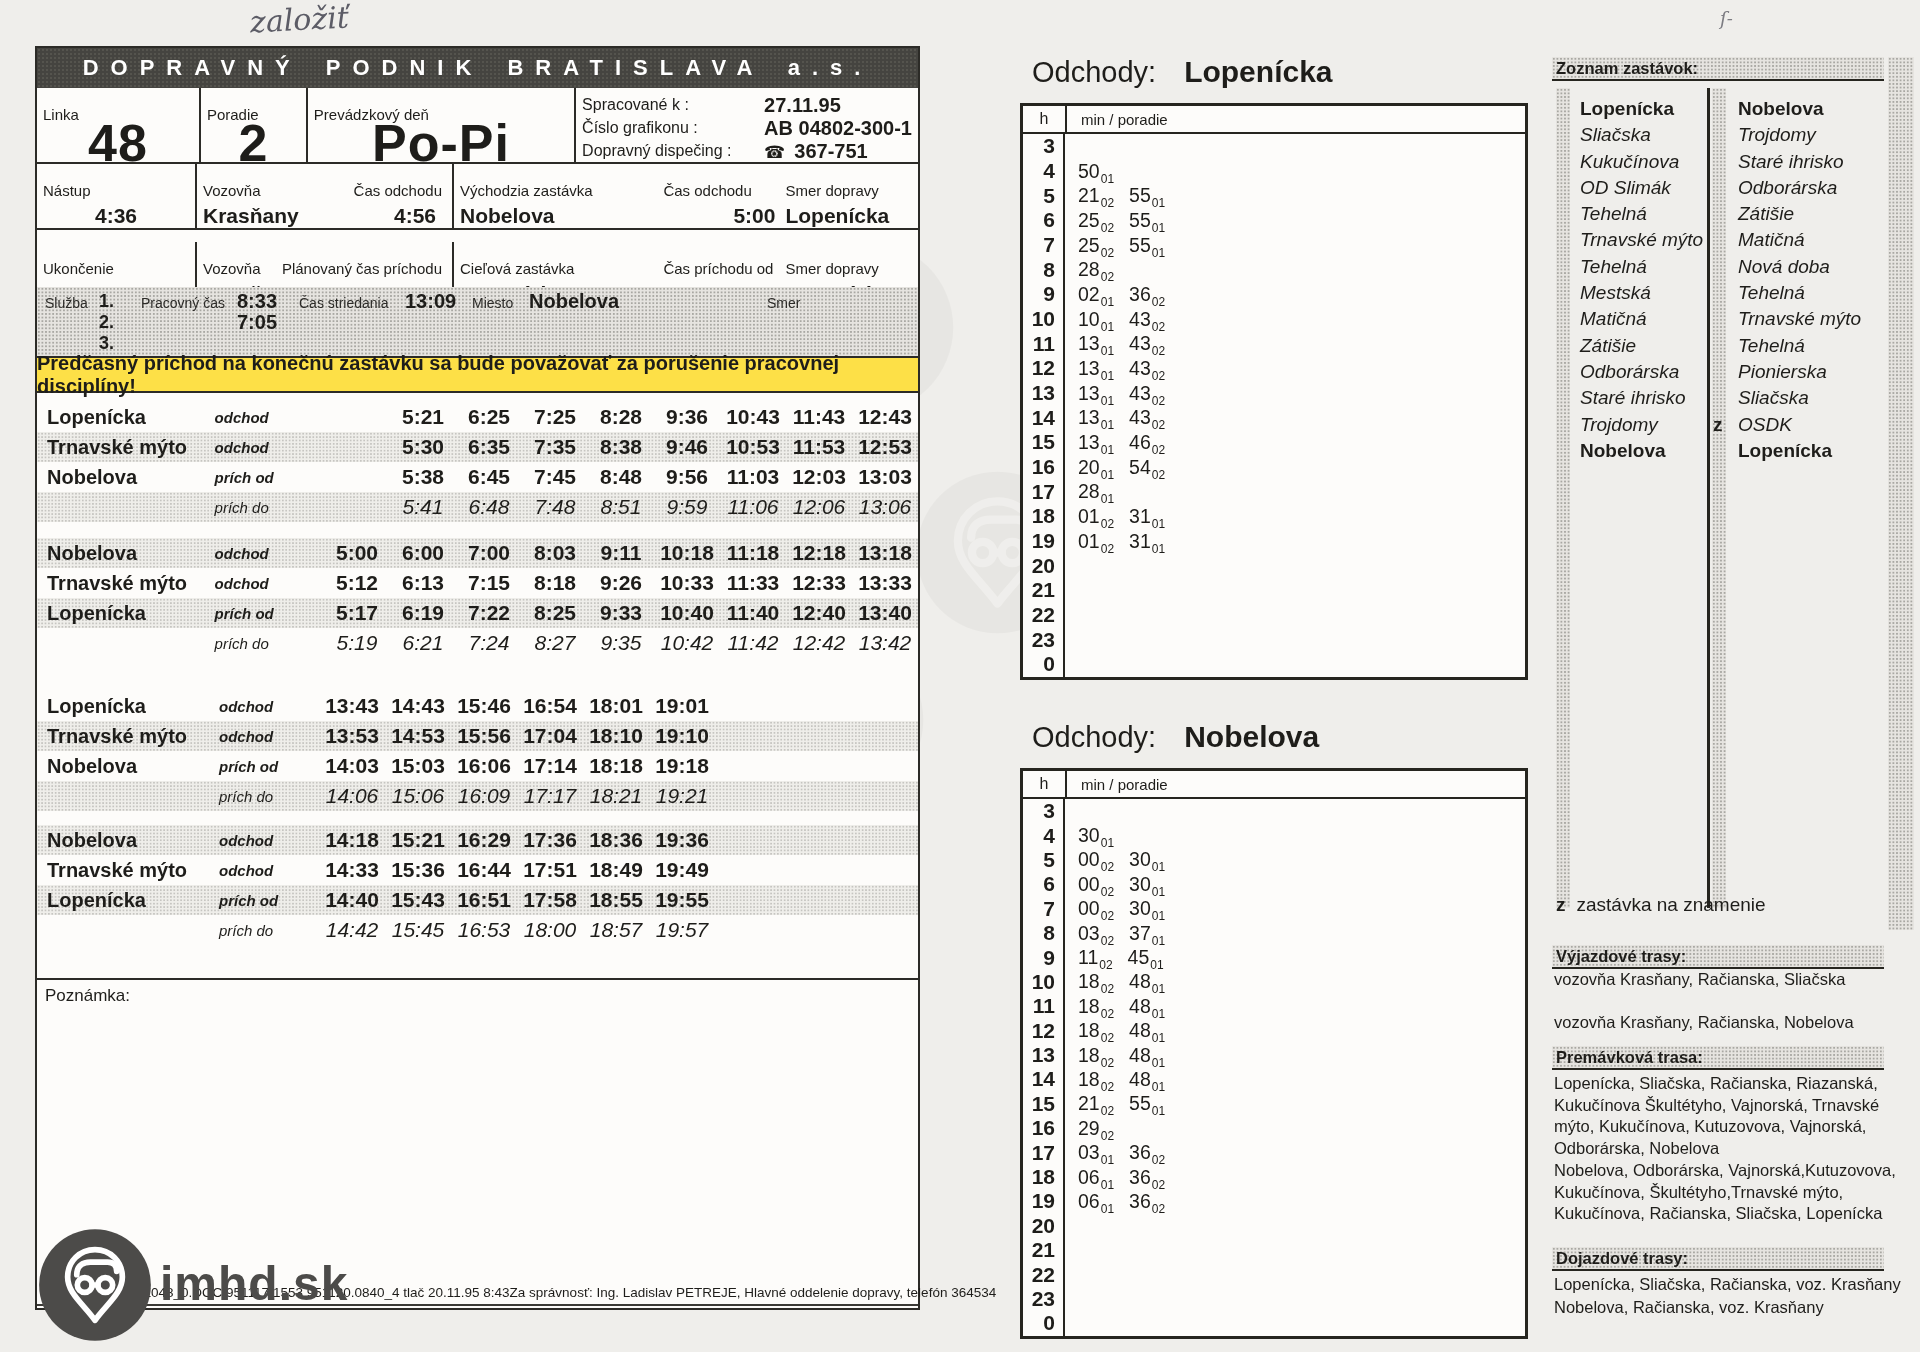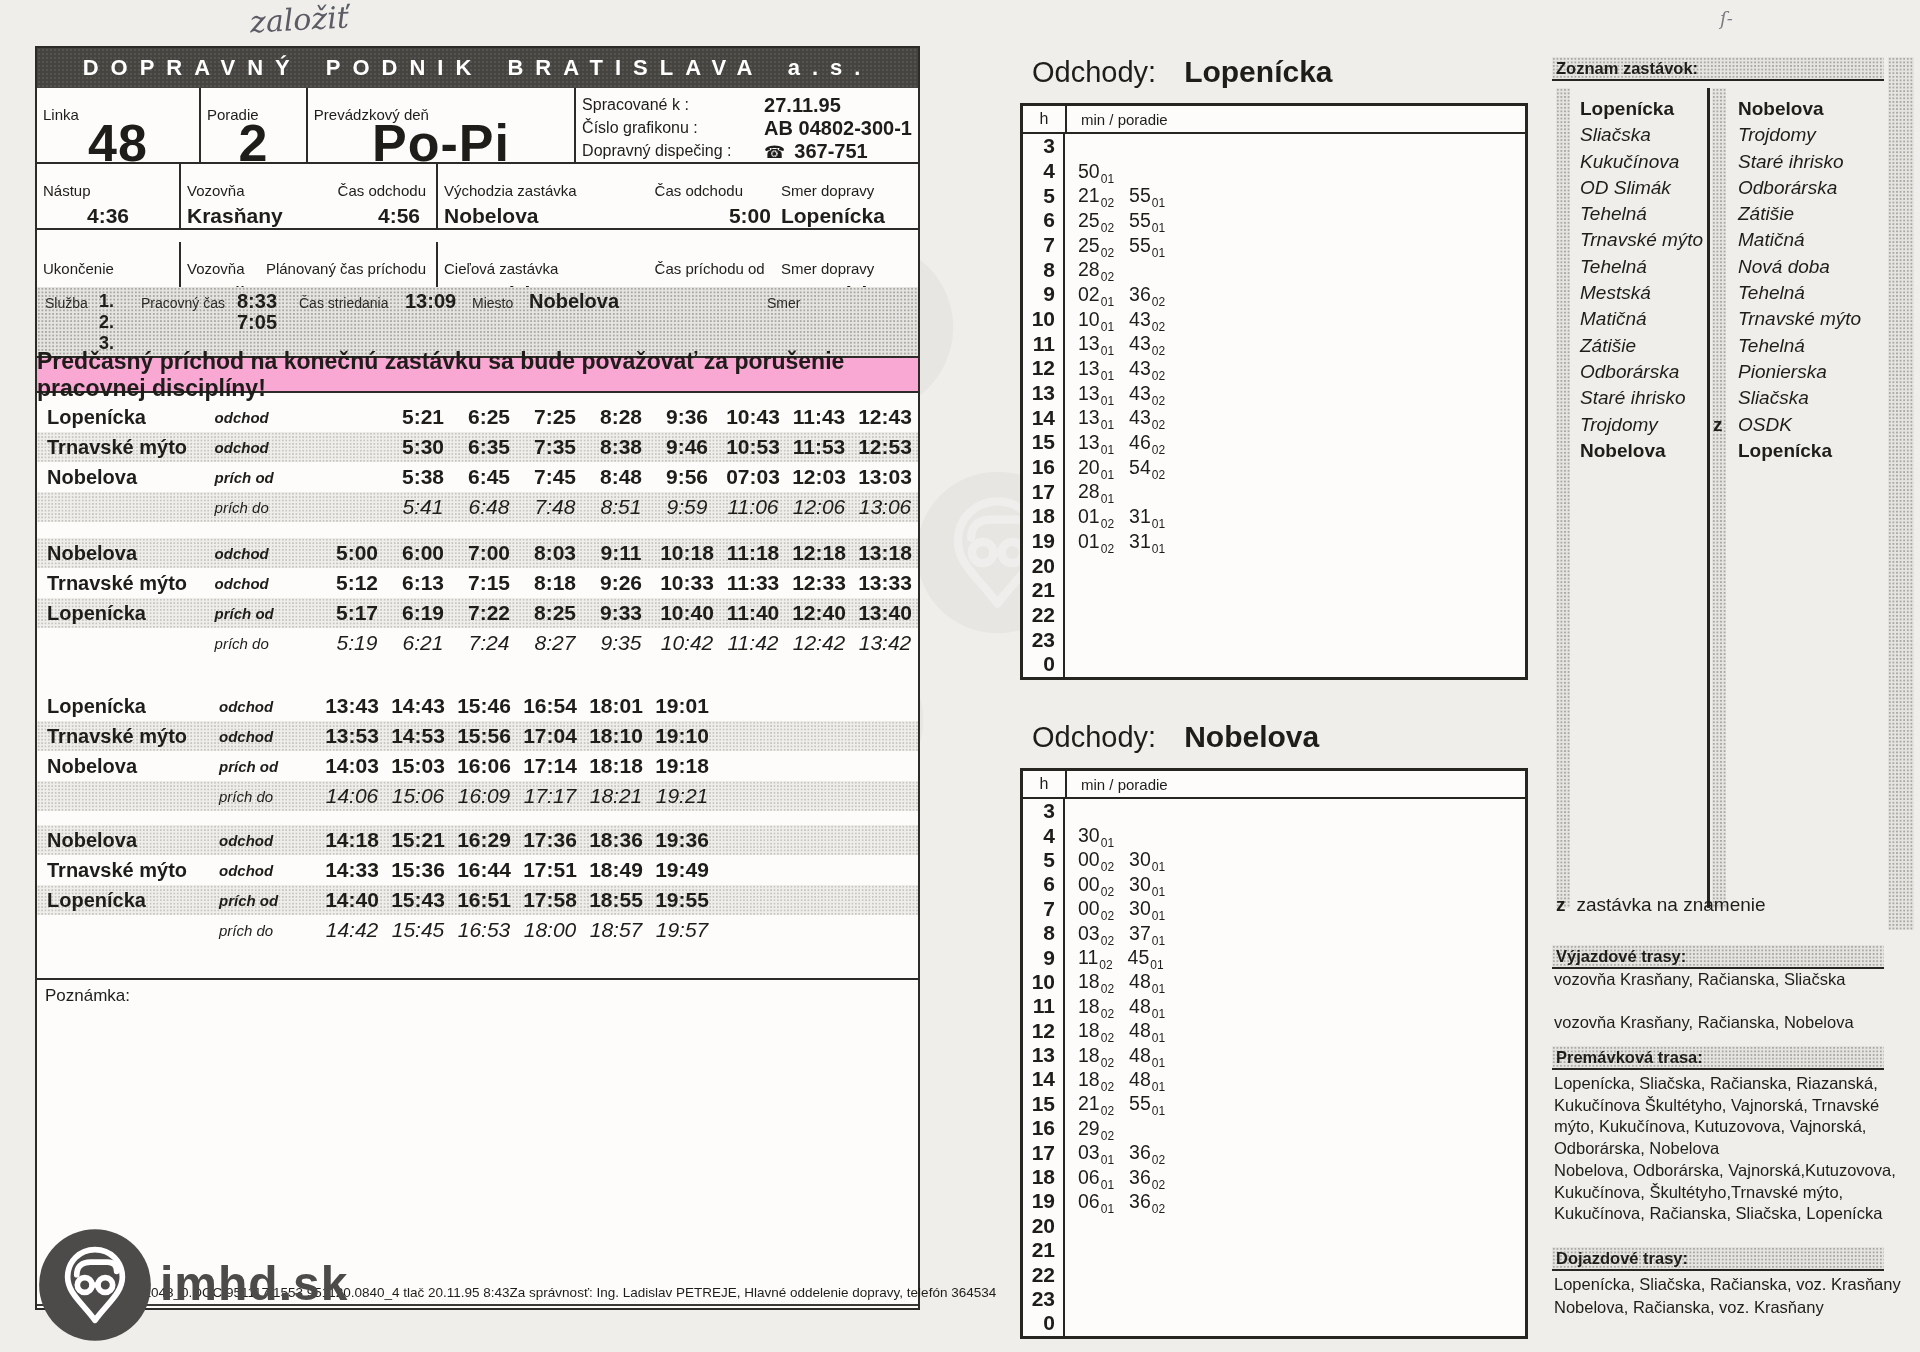--- a/index.html
+++ b/index.html
@@ -31,38 +31,38 @@
   .cell{border-right:2.5px solid #2c2b27;box-sizing:border-box;position:relative;padding:18px 6px;}
   .cell:last-child{border-right:none;flex:1;}
   .lbl{font-size:15px;}
   .big{font-size:52px;font-weight:700;text-align:center;line-height:1.0;margin-top:-6px;letter-spacing:1px;}
   .c-linka{width:172px;}.c-poradie{width:112px;}.c-den{width:282px;}
   .c-info{padding-top:6px;}
   .info-line{display:flex;height:22px;align-items:center;margin-bottom:1px;}
   .info-lbl{width:182px;font-size:16px;}
   .info-val{font-weight:700;font-size:20px;white-space:nowrap;text-align:center;}
   .phone{font-size:17px;margin-right:9px;}
-  .c-nastup{width:144px;}.c-voz{width:257px;}
+  .c-nastup{width:160px;}.c-voz{width:257px;}
   .duo{display:flex;justify-content:space-between;align-items:baseline;}
   .trio{display:grid;grid-template-columns:45% 27% 28%;}
   .val{font-weight:700;font-size:21px;margin-top:5px;}
   .val-center{text-align:center;}
   .val-right{text-align:right;padding-right:10px;}
   .lbl-right{text-align:right;padding-right:4px;}
 
   
   .sluzba{position:absolute;top:239px;left:0;right:0;height:69px;}
   .sluzba span{position:absolute;white-space:nowrap;}
   .sl-small{font-size:14px;color:#2c2b28;}
   .sl-num{font-size:18px;font-weight:700;}
   .sl-val{font-size:20px;font-weight:700;}
 
   
   .warning{position:absolute;top:308px;left:0;right:0;height:37px;border-top:2.5px solid #2c2b27;border-bottom:2.5px solid #2c2b27;
-           box-sizing:border-box;display:flex;align-items:center;justify-content:center;font-size:23px;font-weight:700;background:#f9a8d4;}
+           box-sizing:border-box;display:flex;align-items:center;justify-content:center;font-size:20px;font-weight:700;background:#fde047;}
 
   
   .tt-block{position:absolute;left:0;right:0;}
   .b1{top:354px;}.b2{top:490px;}.b3{top:643px;}.b4{top:777px;}
   .tt-row{display:flex;align-items:center;height:30px;}
   .shade-even .tt-row:nth-child(2n),.shade-odd .tt-row:nth-child(2n+1){
       background-color:#efeeea;background-image:radial-gradient(circle,#c6c5c1 0.8px,transparent 1px);background-size:3.4px 3.4px;}
   .tt-name{width:172px;padding-left:10px;font-weight:700;font-size:20px;white-space:nowrap;}
   .tt-type{width:100px;font-style:italic;font-size:15px;font-weight:700;}
   .row-italic .tt-type{font-weight:400;}
@@ -325,21 +325,21 @@
           </div>
           <div class="tt-row">
             <div class="tt-name">Nobelova</div>
             <div class="tt-type">prích od</div>
             <div class="times">
               <div class="tt-cell">5:38</div>
               <div class="tt-cell">6:45</div>
               <div class="tt-cell">7:45</div>
               <div class="tt-cell">8:48</div>
               <div class="tt-cell">9:56</div>
-              <div class="tt-cell">07:03</div>
+              <div class="tt-cell">11:03</div>
               <div class="tt-cell">12:03</div>
               <div class="tt-cell">13:03</div>
             </div>
           </div>
           <div class="tt-row row-italic">
             <div class="tt-name"></div>
             <div class="tt-type">prích do</div>
             <div class="times">
               <div class="tt-cell">5:41</div>
               <div class="tt-cell">6:48</div>

